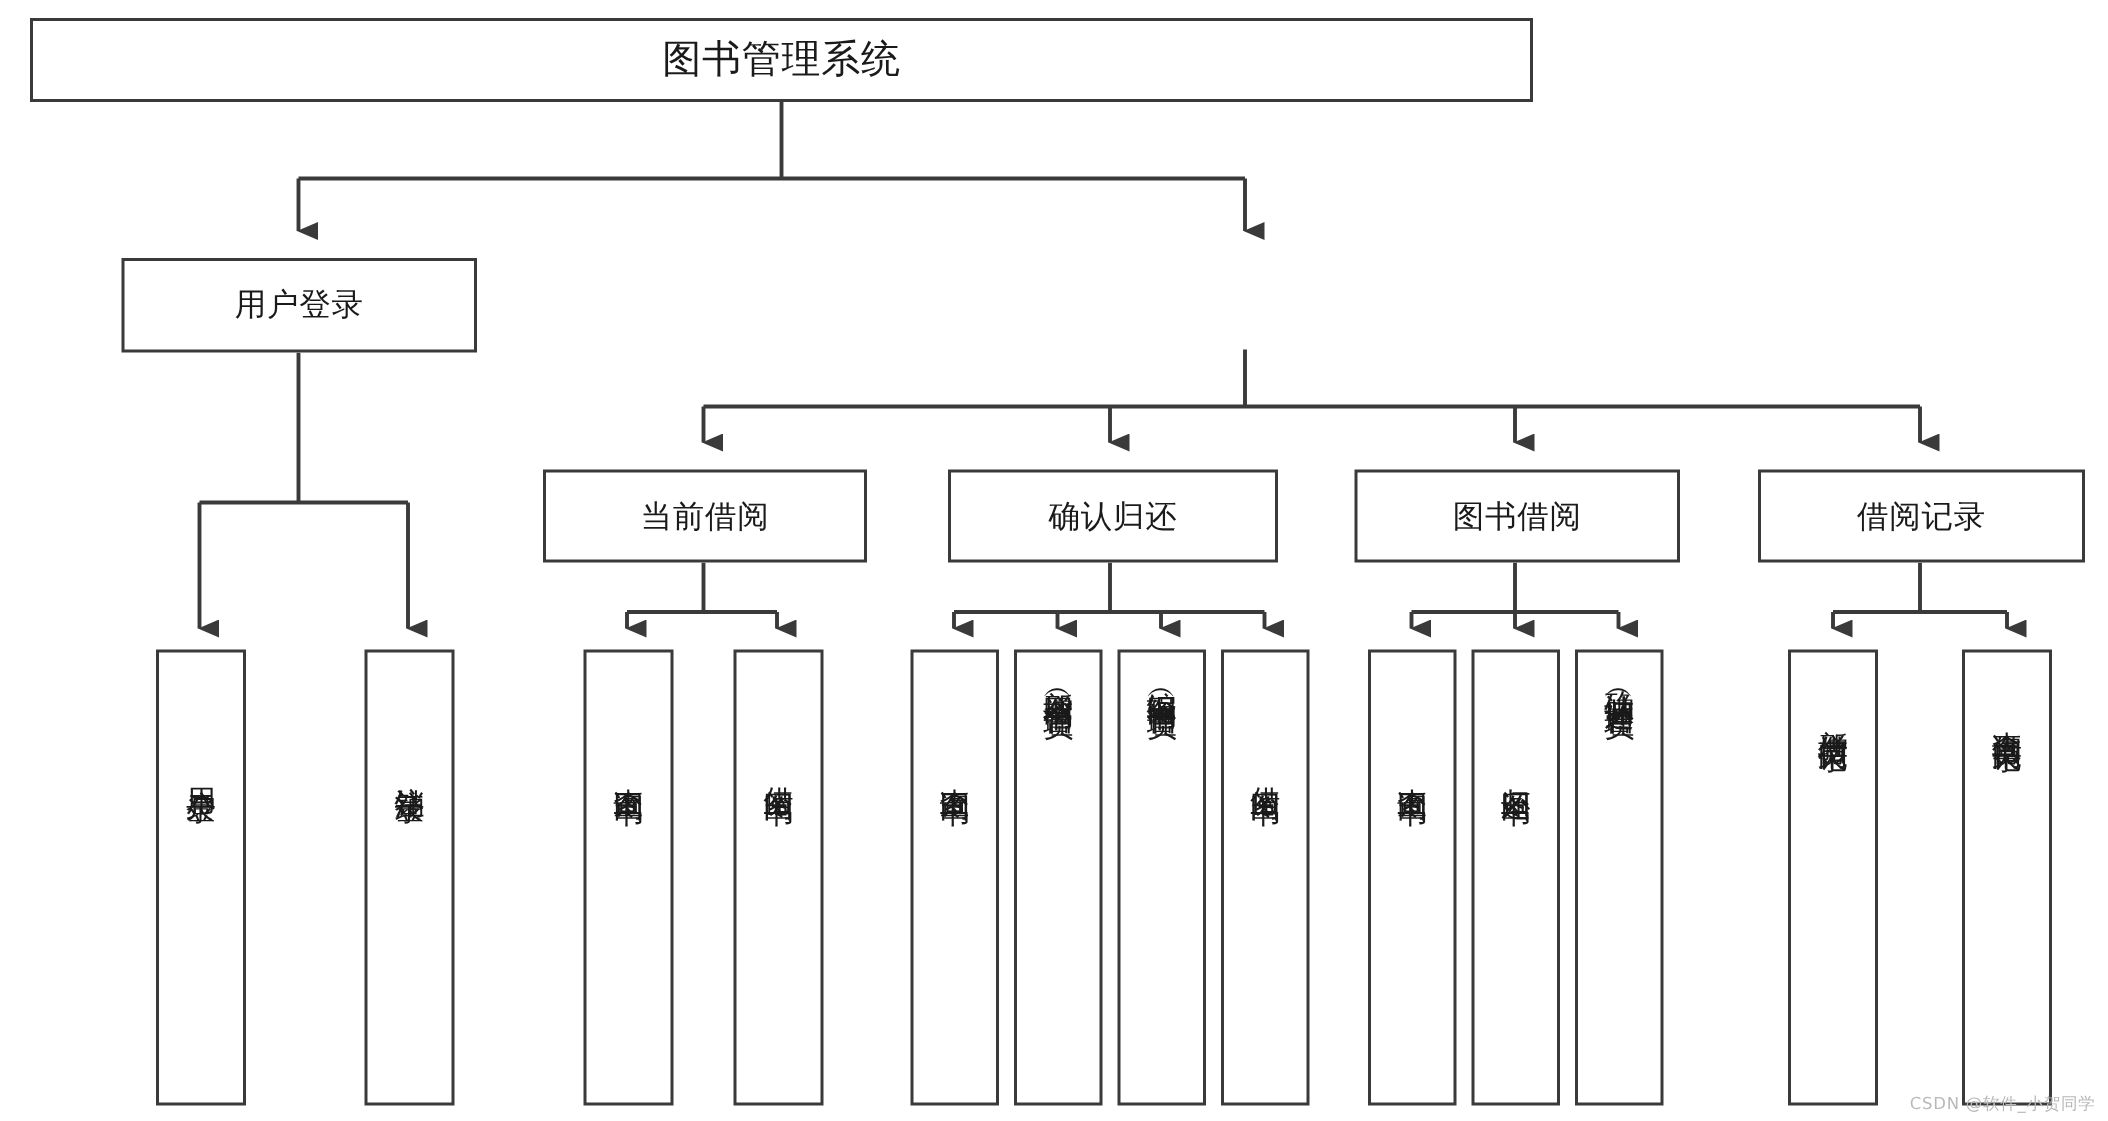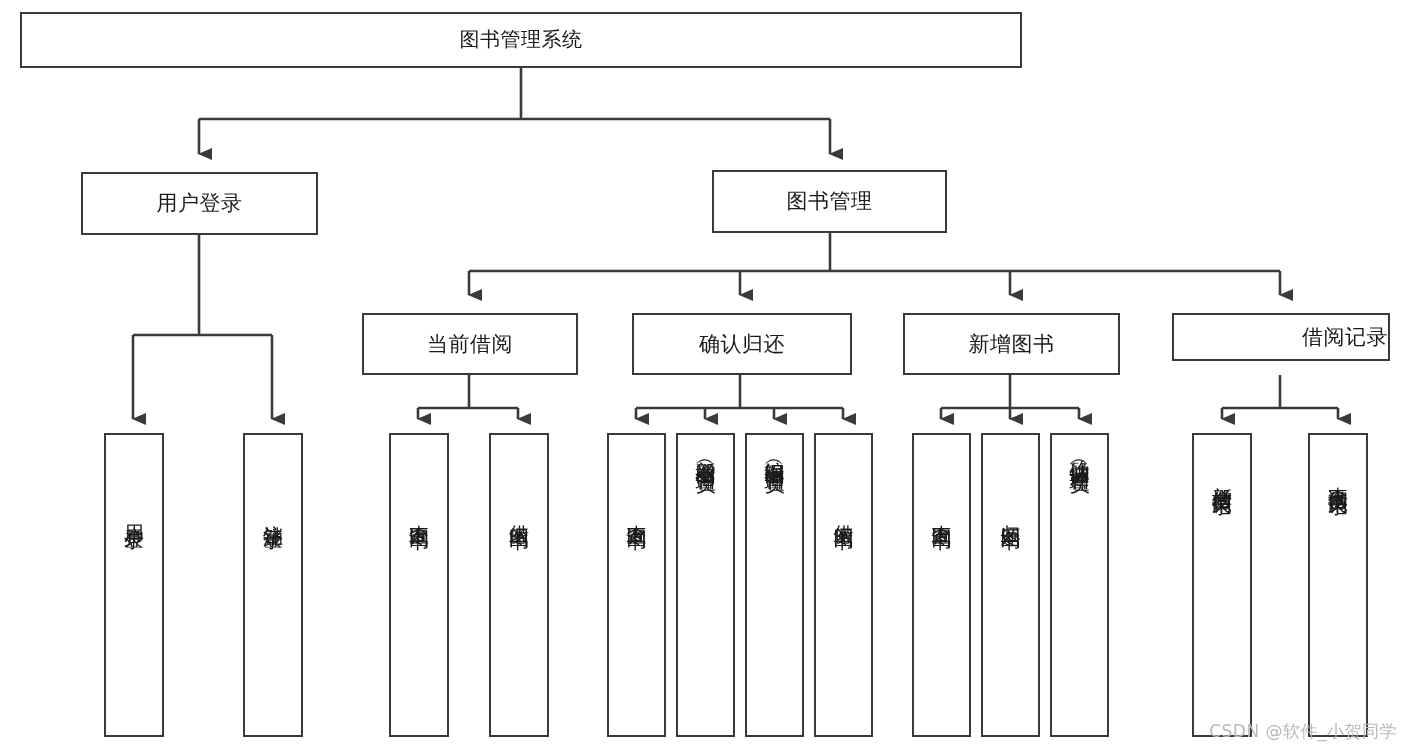--- a/index.html
+++ b/index.html
@@ -43,21 +43,21 @@
     text-align: center;
     line-height: 1.18;
     white-space: nowrap;
   }
   
   .node.horiz .node-label {
     font-size: 21px;
     letter-spacing: 0.5px;
   }
   .node.root .node-label {
-    font-size: 20px;
+    font-size: 26px;
   }
   
   .node.vert {
     align-items: flex-start;
     justify-content: center;
     padding-top: 6px;
   }
   .node.vert .node-label {
     writing-mode: vertical-rl;
     text-orientation: upright;
@@ -73,21 +73,21 @@
   .node.vert.mid .node-label {
     margin-top: 30px;
   }
   .node.vert.tall .node-label {
     margin-top: 4px;
   }
   #watermark {
     position: absolute;
     right: 8px;
     bottom: 4px;
-    font-size: 17px;
+    font-size: 11px;
     color: #b9b9b9;
     letter-spacing: 0.5px;
     white-space: nowrap;
     z-index: 5;
     pointer-events: none;
   }
 </style>
 </head>
 <body>
 
@@ -144,37 +144,34 @@
   </svg>
 
   <div class="node horiz root" style="left:20px; top:12px; width:1002px; height:56px;">
     <span class="node-label">图书管理系统</span>
   </div>
 
   <div class="node horiz" style="left:81px; top:172px; width:237px; height:63px;">
     <span class="node-label">用户登录</span>
   </div>
 
-  <div class="node horiz" style="left:712px; top:170px; width:235px; height:63px;">
-    <span class="node-label">图书管理</span>
-  </div>
 
   <div class="node horiz" style="left:362px; top:313px; width:216px; height:62px;">
     <span class="node-label">当前借阅</span>
   </div>
 
   <div class="node horiz" style="left:632px; top:313px; width:220px; height:62px;">
     <span class="node-label">确认归还</span>
   </div>
 
   <div class="node horiz" style="left:903px; top:313px; width:217px; height:62px;">
-    <span class="node-label">新增图书</span>
-  </div>
-
-  <div class="node horiz" style="left:1172px; top:313px; width:218px; height:48px;justify-content:flex-end;">
+    <span class="node-label">图书借阅</span>
+  </div>
+
+  <div class="node horiz" style="left:1172px; top:313px; width:218px; height:62px;">
     <span class="node-label">借阅记录</span>
   </div>
 
   <div class="node vert short" style="left:104px; top:433px; width:60px; height:304px;">
     <span class="node-label">用户登录</span>
   </div>
 
   <div class="node vert short" style="left:243px; top:433px; width:60px; height:304px;">
     <span class="node-label">注销登录</span>
   </div>

